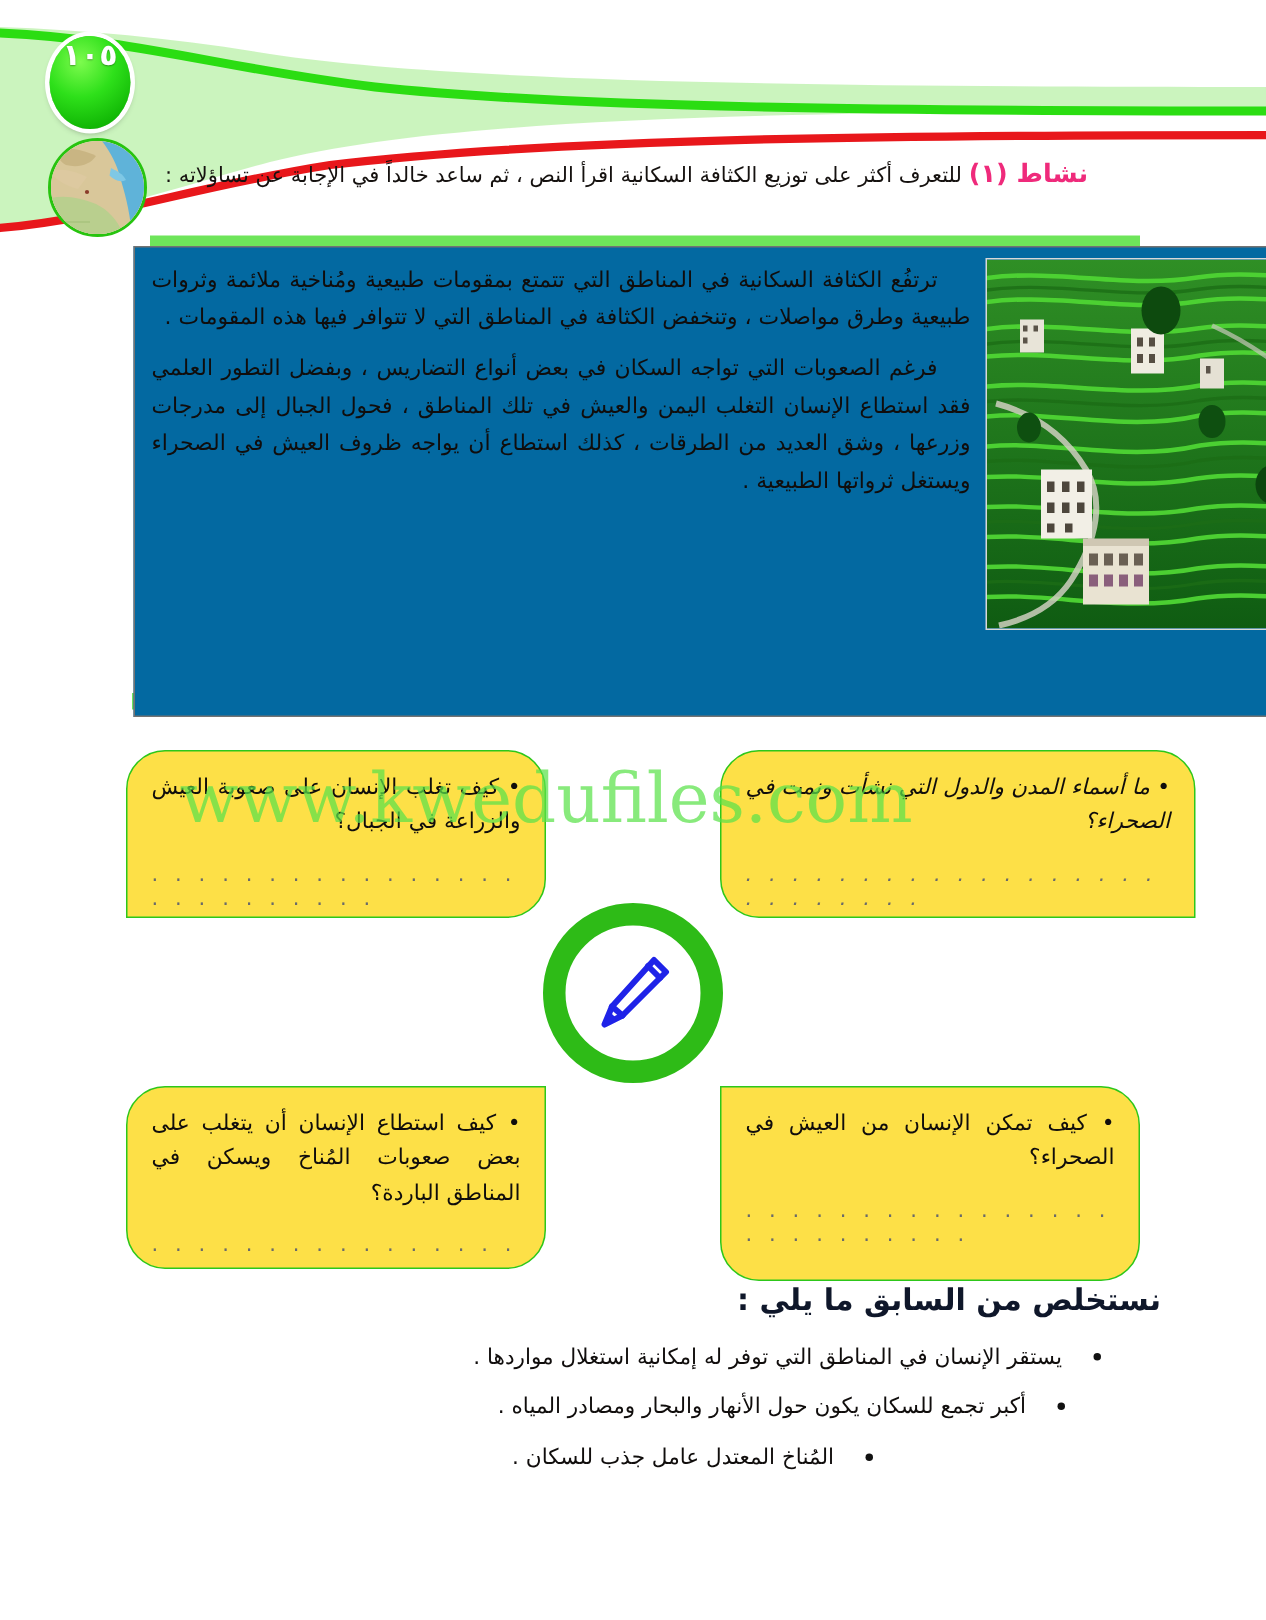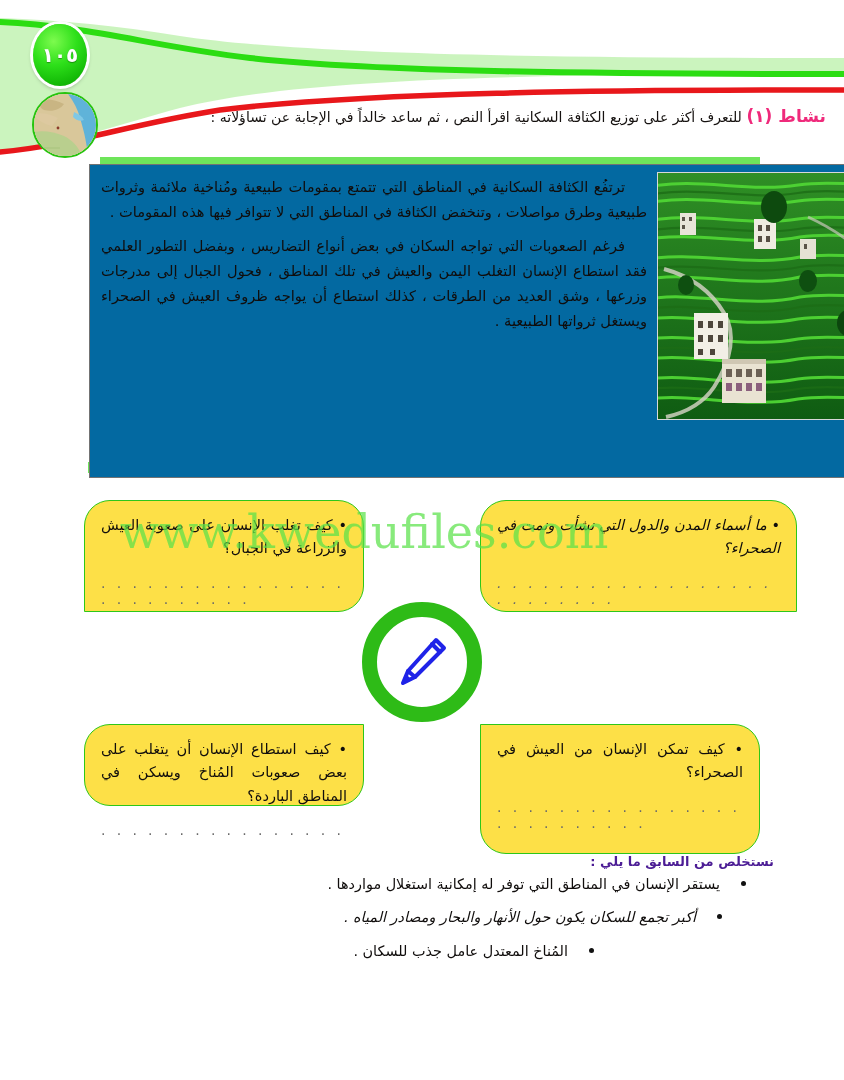--- a/index.html
+++ b/index.html
@@ -31,21 +31,21 @@
   .page-badge {
     position: absolute;
     left: 33px;
     top: 24px;
     width: 54px;
     height: 62px;
     border-radius: 50%;
     background: radial-gradient(circle at 38% 28%, #7dfb4e 0%, #2ee01a 42%, #12b806 78%, #0d9e05 100%);
     box-shadow: 0 0 0 3px #ffffff, 0 2px 5px rgba(0,0,0,0.45);
     display: flex;
-    align-items: center;
+    align-items: flex-start;
     justify-content: center;
     z-index: 6;
   }
   .page-badge span {
     color: #ffffff;
     font-size: 20px;
     font-weight: bold;
     letter-spacing: 1px;
     font-family: "DejaVu Sans", sans-serif;
     text-shadow: 0 1px 1px rgba(0,0,0,0.35);
@@ -65,21 +65,21 @@
     background: #cfd9b5;
   }
   .map-thumb svg { display: block; }
 
   
   .activity-line {
     position: absolute;
     top: 106px;
     right: 18px;
     left: 110px;
-    text-align: right;
+    text-align: left;
     direction: rtl;
     font-size: 14.5px;
     z-index: 7;
     white-space: nowrap;
   }
   .activity-label {
     color: #ef2a7b;
     font-weight: bold;
     font-size: 17px;
     font-family: "DejaVu Sans", sans-serif;
@@ -202,21 +202,21 @@
   .bubble-tl {
     left: 84px; top: 6px; width: 280px; height: 112px;
     border-radius: 26px 26px 26px 0;
   }
   .bubble-tr {
     left: 480px; top: 6px; width: 317px; height: 112px;
     border-radius: 26px 26px 0 26px;
     font-style: italic;
   }
   .bubble-bl {
-    left: 84px; top: 230px; width: 280px; height: 82px;
+    left: 84px; top: 230px; width: 280px; height: 122px;
     border-radius: 26px 0 26px 26px;
   }
   .bubble-br {
     left: 480px; top: 230px; width: 280px; height: 130px;
     border-radius: 0 26px 26px 26px;
   }
 
   .pencil-circle {
     position: absolute;
     left: 362px;
@@ -238,30 +238,30 @@
   .concl {
     position: absolute;
     left: 40px;
     right: 70px;
     top: 854px;
     direction: rtl;
     text-align: right;
     z-index: 4;
   }
   .concl-head {
-    color: #4c1d95;
+    color: #0f172a;
     font-weight: bold;
-    font-size: 13px;
+    font-size: 20px;
     margin-bottom: 0;
     text-align: right;
     font-family: "DejaVu Sans", sans-serif;
   }
   .concl-list {
     list-style: none;
-    margin: 4px;
+    margin: 16px;
     padding: 0 34px 0 0;
   }
   .concl-list li {
     position: relative;
     font-size: 14.4px;
     line-height: 1.55;
     color: #100d0c;
     margin-bottom: 11px;
     padding-right: 16px;
     font-family: "DejaVu Sans", sans-serif;
@@ -269,21 +269,21 @@
   .concl-list li::before {
     content: "";
     position: absolute;
     right: -10px;
     top: 8px;
     width: 5px;
     height: 5px;
     border-radius: 50%;
     background: #111;
   }
-  .concl-list li:nth-child(2) { padding-right: 40px; font-style: italic; }
+  .concl-list li:nth-child(2) { padding-right: 40px; }
   .concl-list li:nth-child(2)::before { right: 14px; }
   .concl-list li:nth-child(3) { padding-right: 168px; }
   .concl-list li:nth-child(3)::before { right: 142px; }
 
   
   .watermark {
     position: absolute;
     left: 0;
     top: 505px;
     width: 728px;

